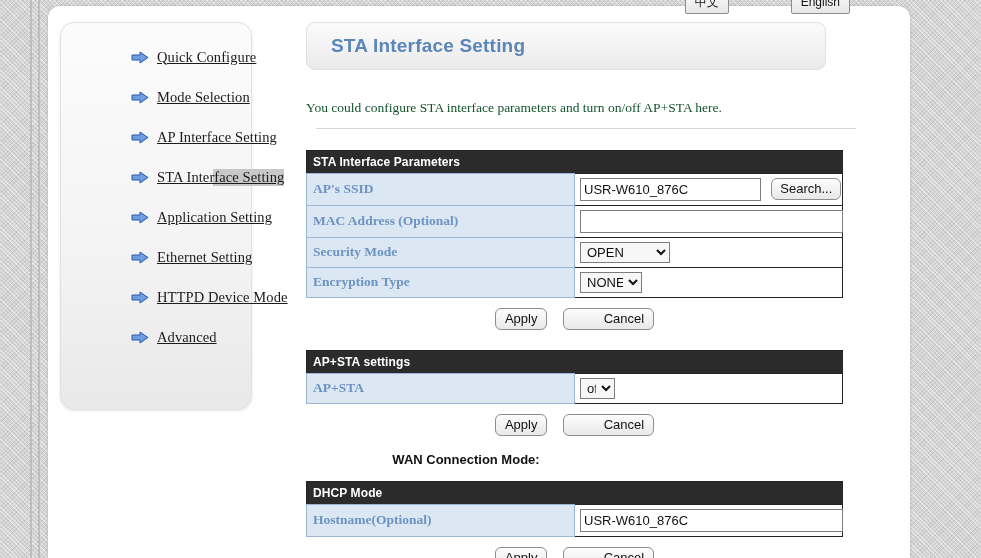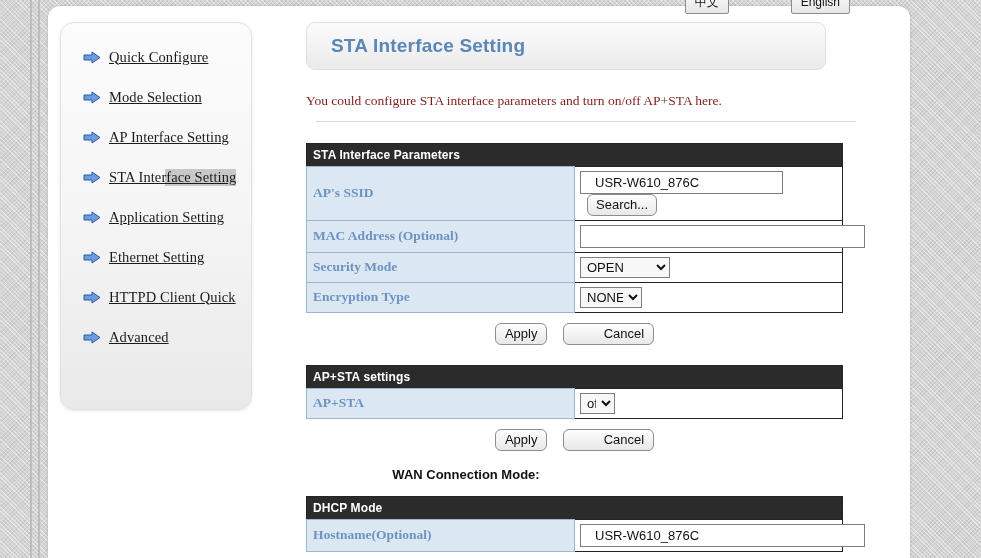--- a/index.html
+++ b/index.html
@@ -62,20 +62,21 @@
   .sidebar {
     position: absolute;
     left: 60px; top: 22px;
     width: 192px; height: 388px;
     background: linear-gradient(180deg, #fcfcfc 0%, #f4f4f4 55%, #e9e9e9 100%);
     border: 1px solid #e2e2e2;
     border-radius: 14px;
     box-shadow: 0 1px 3px rgba(0,0,0,0.10);
     box-sizing: border-box;
     padding-top: 14px;
+    padding-left: 48px;
   }
   .nav-item {
     display: flex;
     align-items: center;
     height: 40px;
     padding-left: 22px;
     cursor: pointer;
     text-decoration: none;
   }
   .arrow-icon {
@@ -116,24 +117,24 @@
     padding-left: 24px;
   }
   .title-text {
     font-family: "Liberation Sans", sans-serif;
     font-size: 19px;
     font-weight: bold;
     color: #5b86b8;
     letter-spacing: 0.2px;
   }
   .desc {
-    margin-top: 23px;
+    margin-top: 30px;
     font-family: "Liberation Serif", serif;
     font-size: 13.5px;
-    color: #7f1d1d;
+    color: #14532d;
   }
   .hrule {
     margin-top: 12px;
     width: 540px;
     height: 1px;
     background: #d6d6d6;
     border: 0;
   }
 
   
@@ -171,21 +172,21 @@
     padding: 4px 0 4px 5px;
     vertical-align: middle;
   }
 
   
   input.txt {
     font-family: "Liberation Sans", sans-serif;
     font-size: 13px;
     color: #111;
     height: 19px;
-    padding: 1px 14px;
+    padding: 1px 3px;
     border: 1px solid #7d7d7d;
     background: #ffffff;
     box-sizing: content-box;
     vertical-align: middle;
   }
   input.w-ssid { width: 173px; }
   input.w-mac  { width: 255px; }
   input.w-host { width: 255px; }
 
   select.sel {
@@ -301,21 +302,21 @@
       <svg class="arrow-icon" viewBox="0 0 18 13">
         <path d="M1 4 H9 V1 L17 6.5 L9 12 V9 H1 Z" fill="#6e9ddf" stroke="#2c5ba8" stroke-width="1"></path>
       </svg>
       <span class="nav-label">Ethernet Setting</span>
     </div>
 
     <div class="nav-item">
       <svg class="arrow-icon" viewBox="0 0 18 13">
         <path d="M1 4 H9 V1 L17 6.5 L9 12 V9 H1 Z" fill="#6e9ddf" stroke="#2c5ba8" stroke-width="1"></path>
       </svg>
-      <span class="nav-label">HTTPD Client Quick</span>
+      <span class="nav-label">HTTPD Device Mode</span>
     </div>
 
     <div class="nav-item">
       <svg class="arrow-icon" viewBox="0 0 18 13">
         <path d="M1 4 H9 V1 L17 6.5 L9 12 V9 H1 Z" fill="#6e9ddf" stroke="#2c5ba8" stroke-width="1"></path>
       </svg>
       <span class="nav-label">Advanced</span>
     </div>
 
 

